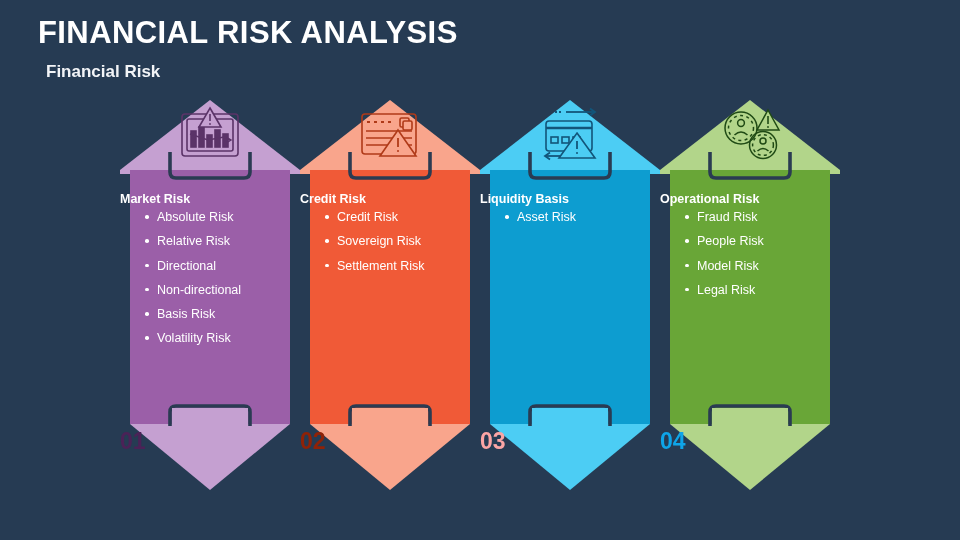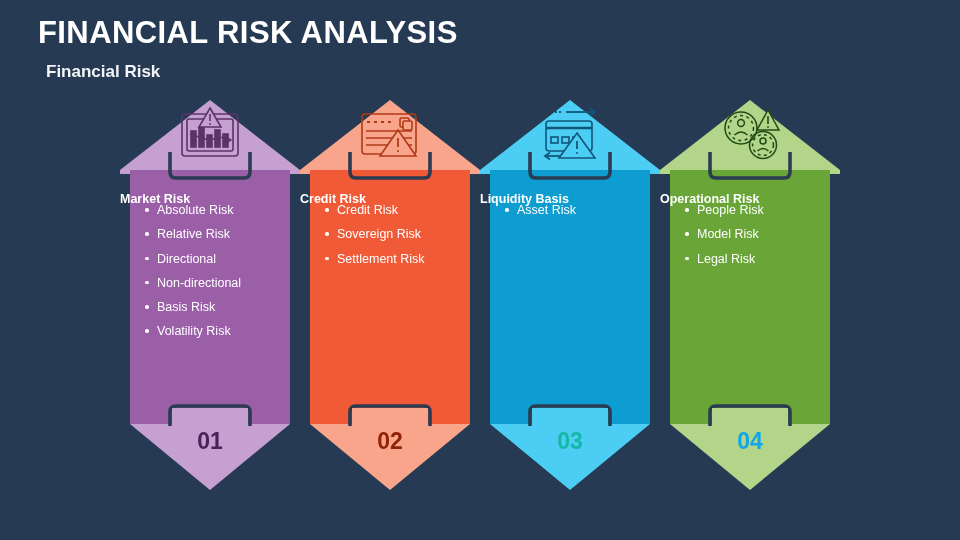--- a/index.html
+++ b/index.html
@@ -32,41 +32,41 @@
   .col .svgwrap{position:absolute;left:0;top:0;width:180px;height:392px;}
   .col svg{display:block;}
 
   .heading{
     position:absolute;left:0;right:0;top:93px;
     text-align:left;
     font-size:12.5px;font-weight:bold;color:#ffffff;
     line-height:1;
   }
   .list{
-    position:absolute;left:24px;right:10px;top:103px;
+    position:absolute;left:24px;right:10px;top:110px;
     margin:0;padding:0;list-style:none;
   }
   .list li{
     position:relative;
     padding-left:13px;
     margin-bottom:9px;
     font-size:12.5px;
     color:#ffffff;
     line-height:1.22;
     font-weight:normal;
   }
   .list li:before{
     content:"";
     position:absolute;left:1px;top:5px;
     width:3.5px;height:3.5px;border-radius:50%;
     background:#ffffff;
   }
   .num{
     position:absolute;left:0;right:0;top:330px;
-    text-align:center;
+    text-align:left;
     font-size:23px;font-weight:bold;
     line-height:1;
   }
 
   
   #col-1{left:120px;}
   #col-2{left:300px;}
   #col-3{left:480px;}
   #col-4{left:660px;}
 </style>
@@ -184,21 +184,21 @@
             <path d="M97,33 L115,58 L79,58 Z" fill="#4ccdf4"></path>
             <line x1="97" y1="41" x2="97" y2="49" stroke-width="1.8"></line>
             <circle cx="97" cy="53" r="1" fill="#12557a" stroke="none"></circle>
           </g>
         </svg>
       </div>
       <div class="heading">Liquidity Basis</div>
       <ul class="list">
         <li>Asset Risk</li>
       </ul>
-      <div class="num" style="color:#14b8a6">03</div>
+      <div class="num" style="color:#fca5a5">03</div>
     </div>
 
     <div class="col" id="col-4">
       <div class="svgwrap">
         <svg width="180" height="392" viewBox="0 0 180 392">
           <polygon points="90,0 180,70 0,70" fill="#b2d58a"></polygon>
           <rect x="0" y="70" width="180" height="4" fill="#b2d58a"></rect>
           <rect x="10" y="70" width="160" height="254" fill="#69a637"></rect>
           <polygon points="10,324 170,324 90,390" fill="#b2d58a"></polygon>
           <path d="M50,52 L50,72 Q50,78 56,78 L124,78 Q130,78 130,72 L130,52" fill="none" stroke="#2a3b52" stroke-width="3.6"></path>
@@ -214,20 +214,21 @@
             <circle cx="103" cy="41" r="3"></circle>
             <path d="M97.5,51 q5.5,-5 11,0"></path>
             <path d="M108,10 L119,30 L97,30 Z" fill="#b2d58a"></path>
             <line x1="108" y1="16" x2="108" y2="24" stroke-width="1.6"></line>
             <circle cx="108" cy="27" r="0.9" fill="#1f4a14" stroke="none"></circle>
           </g>
         </svg>
       </div>
       <div class="heading">Operational Risk</div>
       <ul class="list">
+        <li>Fraud Risk</li>
         <li>People Risk</li>
         <li>Model Risk</li>
         <li>Legal Risk</li>
       </ul>
       <div class="num" style="color:#0ea5e9">04</div>
     </div>
 
   </div>
 </div>
 

